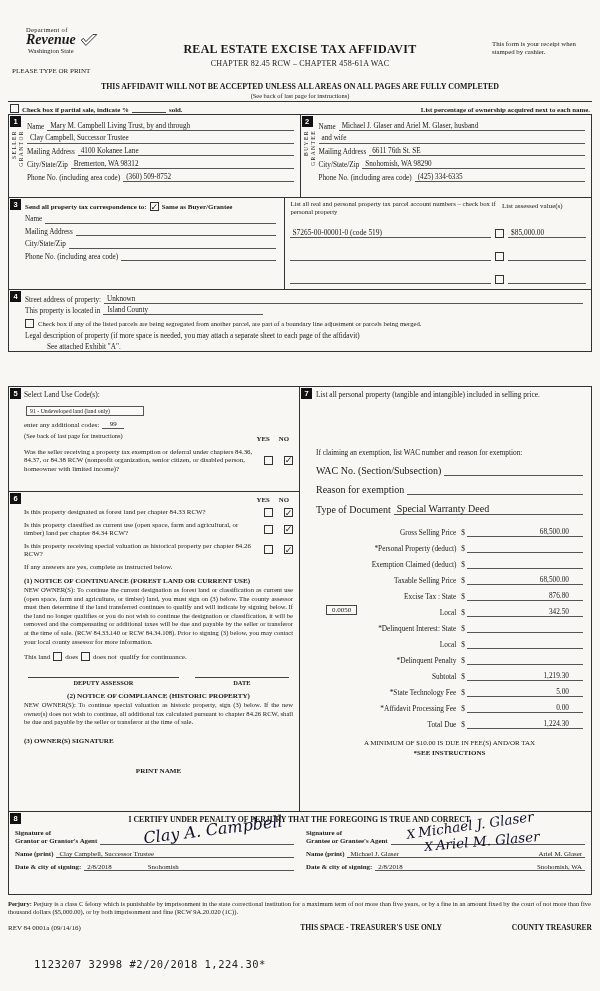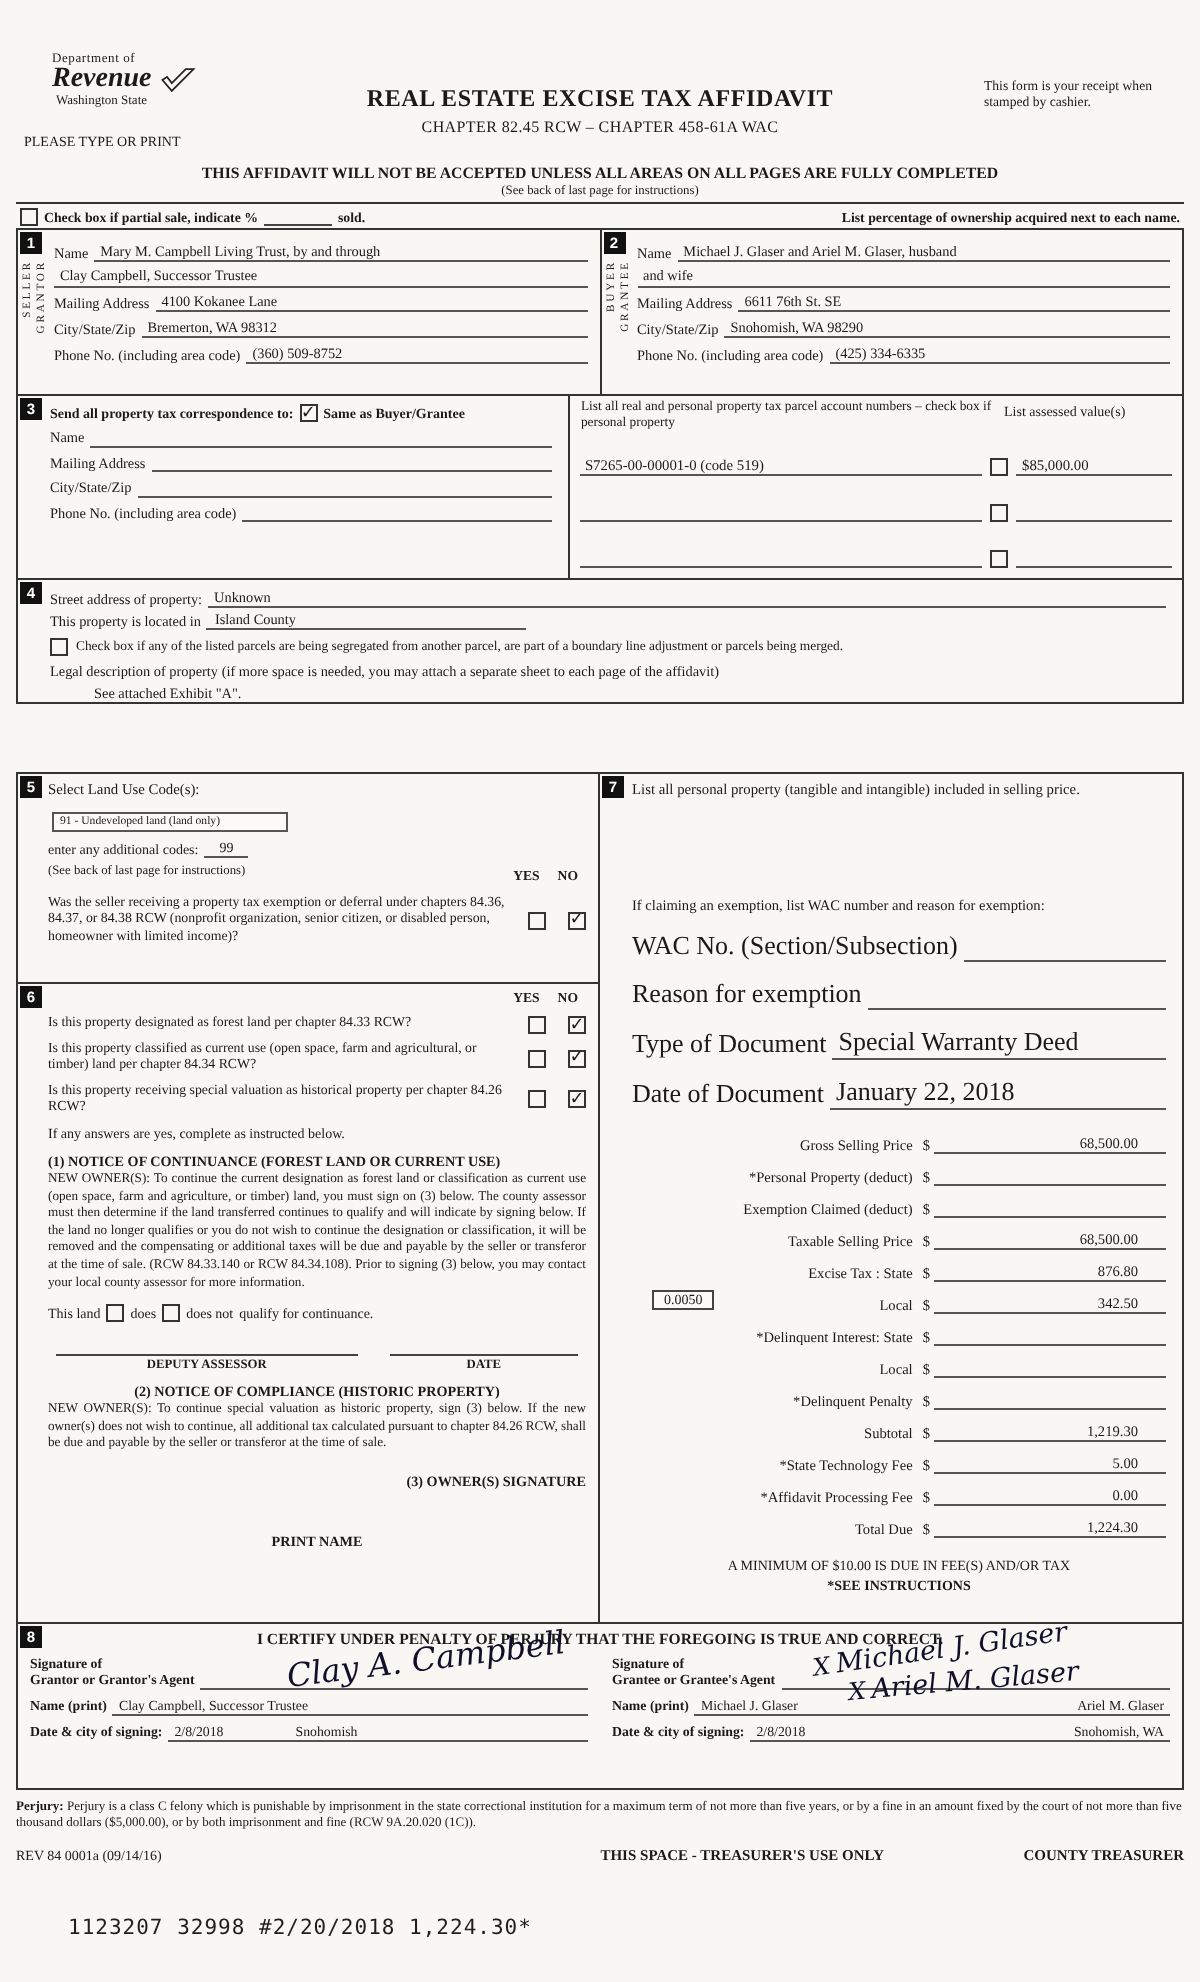--- a/index.html
+++ b/index.html
@@ -75,27 +75,27 @@
   .s5q{margin-top:9px}
   .q1{margin-top:13px}
   .ifyes{font-size:7px;margin-top:5px}
   .ntitle{font-size:7.1px;font-weight:bold;margin-top:6px}
   .ntext{font-size:6.6px;line-height:1.3;text-align:justify;margin-top:1px}
   .landline{font-size:7px;margin-top:6px;display:flex;align-items:center;gap:3px}
   .asline{display:flex;gap:16px;margin-top:16px;padding:0 4px}
   .asl{flex:1.6;border-top:1px solid #444;text-align:center;font-size:6.4px;font-weight:bold;padding-top:1px}
   .asr{flex:1;border-top:1px solid #444;text-align:center;font-size:6.4px;font-weight:bold;padding-top:1px}
   .ctr{text-align:center}
-  .sig3{font-size:7.1px;font-weight:bold;text-align:right;margin-top:10px}
+  .sig3{font-size:7.1px;font-weight:bold;text-align:left;margin-top:10px}
   .printname{font-size:7.1px;font-weight:bold;text-align:center;margin-top:22px}
   
   .s7title{font-size:7.4px;line-height:1.3}
   .s7spacer{height:46px}
   .s7ex{font-size:7.3px;margin-top:2px}
-  .s7line{display:flex;align-items:flex-end;font-size:13px;margin-top:8px;white-space:nowrap}
+  .s7line{display:flex;align-items:flex-end;font-size:10px;margin-top:8px;white-space:nowrap}
   .mrows{margin-top:6px}
   .mrow{display:flex;align-items:flex-end;height:16px;position:relative;font-size:7.3px}
   .mlab{flex:1;text-align:right;padding-right:5px;white-space:nowrap}
   .mdollar{flex:none;padding-right:2px}
   .mline{width:116px;border-bottom:1px solid #555;text-align:right;padding:0 14px 0 2px;min-height:9px;flex:none}
   .ratebox{position:absolute;left:10px;bottom:2px;border:1px solid #444;font-size:7px;padding:0 5px;background:#fbfaf6}
   .minnote{font-size:7px;font-weight:normal;text-align:center;margin-top:10px}
   .seeinst{font-size:7px;font-weight:bold;text-align:center;margin-top:2px}
   
   .sec8{border:1px solid #333;height:84px;position:relative;padding:2px 6px;margin-top:-1px}
@@ -358,24 +358,20 @@
           <span class="fval"></span>
         </div>
       <div class="s7line">
           <span class="flab">Reason for exemption</span>
           <span class="fval"></span>
         </div>
       <div class="s7line">
           <span class="flab">Type of Document</span>
           <span class="fval">Special Warranty Deed</span>
         </div>
-      <div class="s7line">
-          <span class="flab">Date of Document</span>
-          <span class="fval">January 22, 2018</span>
-        </div>
 
       <div class="mrows">
         <div class="mrow">
             <span class="mlab">Gross Selling Price</span>
             <span class="mdollar">$</span>
             <span class="mline"><span>68,500.00</span></span>
           </div>
         <div class="mrow">
             <span class="mlab">*Personal Property (deduct)</span>
             <span class="mdollar">$</span>

